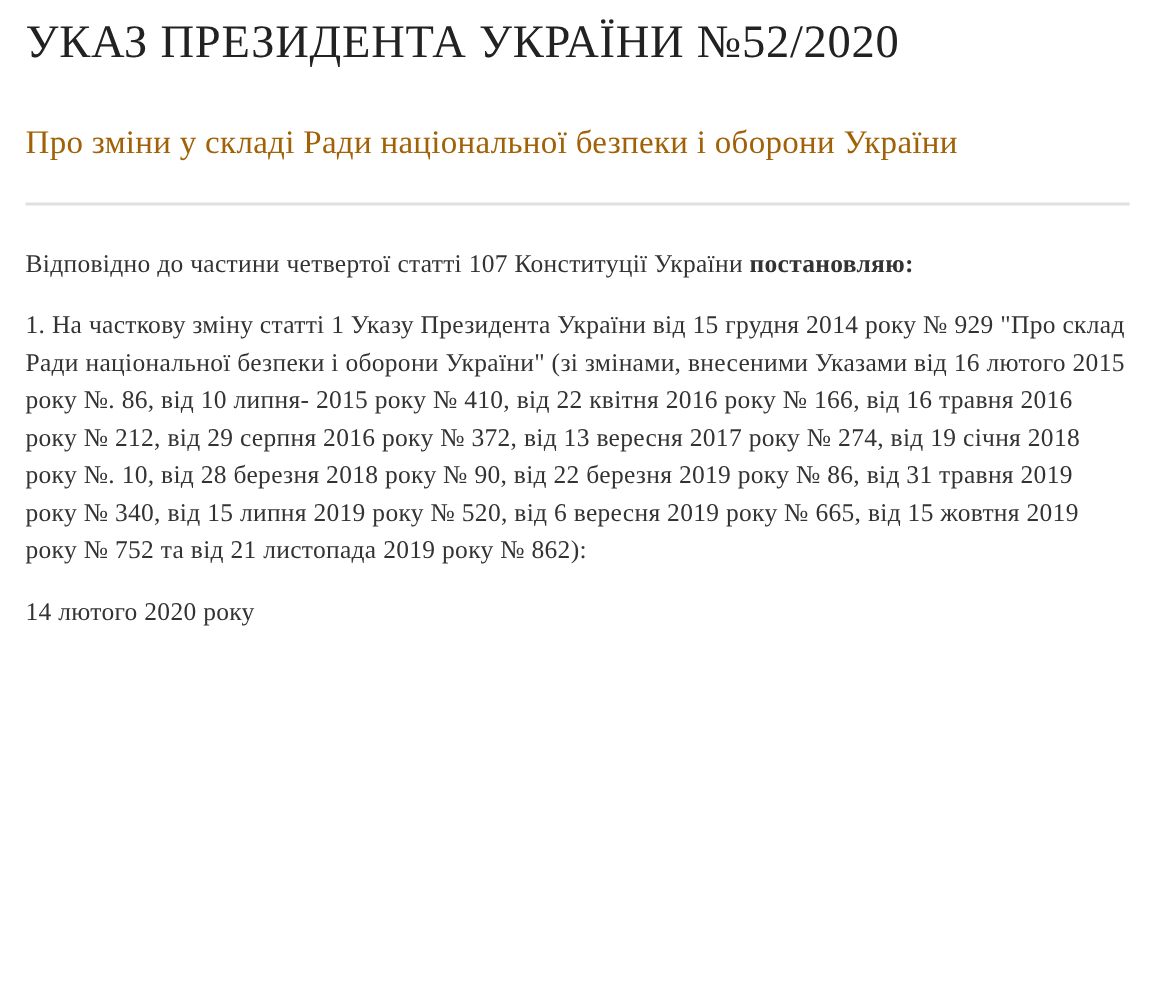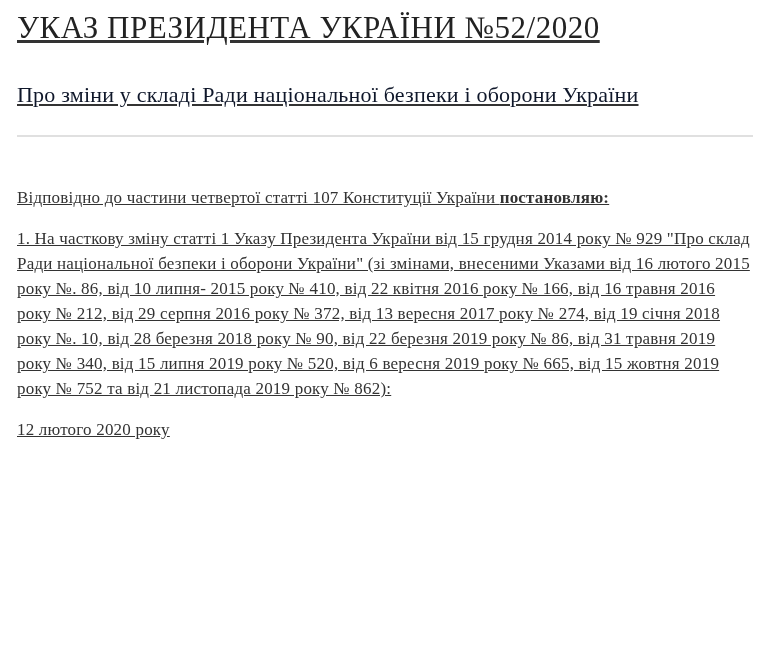--- a/index.html
+++ b/index.html
@@ -10,54 +10,53 @@
   .page {
     position: relative;
     width: 770px;
     height: 659px;
     box-sizing: border-box;
     padding: 0 17px;
     overflow: hidden;
     background: #ffffff;
     font-family: "Liberation Serif", "DejaVu Serif", serif;
     color: #333333;
-    text-decoration: underline;
   }
   .doc-title {
     margin: 9px 0 0 0;
     font-size: 31px;
     line-height: 38px;
     font-weight: 400;
     color: #222222;
     letter-spacing: 0.5px;
     white-space: nowrap;
   }
   .doc-subtitle {
     margin: 34px 0 0 0;
     font-size: 22px;
     line-height: 28px;
     font-weight: 400;
-    color: #0f172a;
+    color: #a16207;
     letter-spacing: 0.2px;
   }
   .divider {
     border: none;
     border-top: 2px solid #e0e0e0;
     margin: 26px 0 0 0;
     height: 0;
   }
   .doc-body p {
     margin: 16px 0 0 0;
     font-size: 17px;
     line-height: 25px;
     letter-spacing: 0.2px;
     color: #333333;
   }
   .doc-body p.intro {
-    margin-top: 48px;
+    margin-top: 26px;
   }
   .bold {
     font-weight: 700;
   }
   .signature {
     font-weight: 700;
   }
 </style>
 </head>
 <body>
@@ -73,16 +72,16 @@
   <div class="doc-body">
 
     <p class="intro"><span>Відповідно до частини четвертої статті 107 Конституції України </span><span class="bold">постановляю:</span></p>
 
     <p>1. На часткову зміну статті 1 Указу Президента України від 15 грудня 2014 року № 929 "Про склад Ради національної безпеки і оборони України" (зі змінами, внесеними Указами від 16 лютого 2015 року №. 86, від 10 липня- 2015 року № 410, від 22 квітня 2016 року № 166, від 16 травня 2016 року № 212, від 29 серпня 2016 року № 372, від 13 вересня 2017 року № 274, від 19 січня 2018 року №. 10, від 28 березня 2018 року № 90, від 22 березня 2019 року № 86, від 31 травня 2019 року № 340, від 15 липня 2019 року № 520, від 6 вересня 2019 року № 665, від 15 жовтня 2019 року № 752 та від 21 листопада 2019 року № 862):</p>
 
 
 
 
 
-    <p>12 лютого 2020 року</p>
+    <p>14 лютого 2020 року</p>
 
   </div>
 </div>
 
 </body></html>

